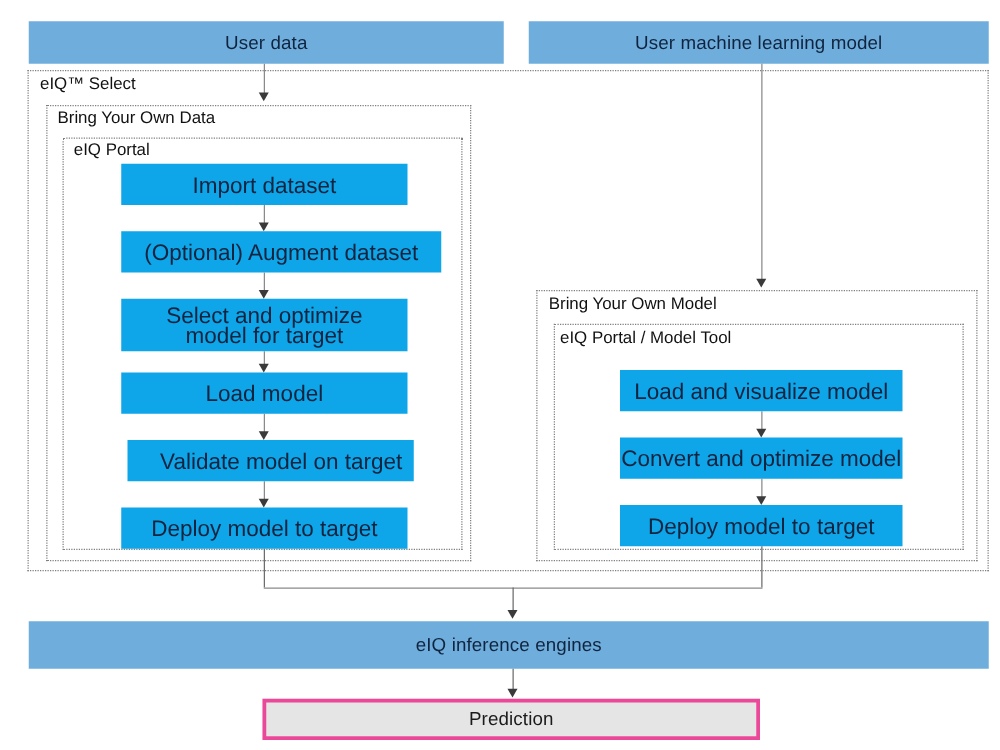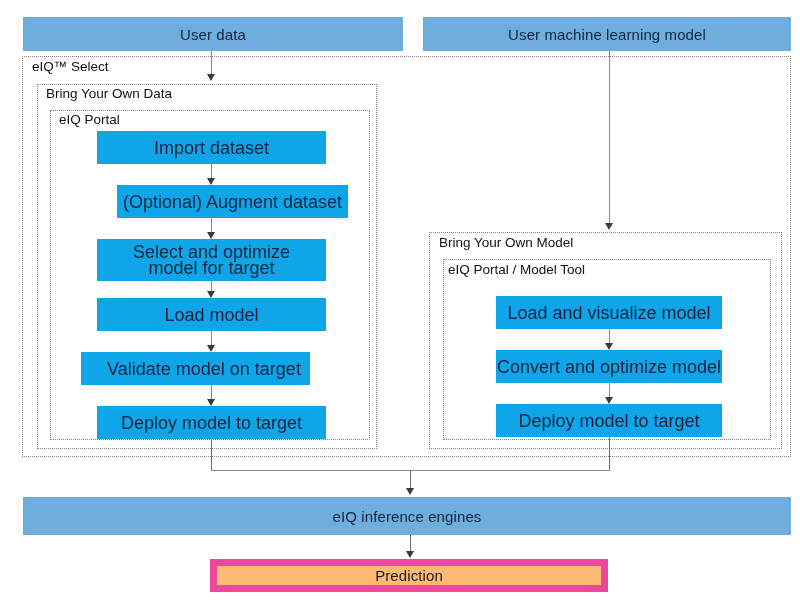--- a/index.html
+++ b/index.html
@@ -14,21 +14,21 @@
 
   
   .bar{
     position:absolute;
     background:#6FAEDC;
     display:flex;align-items:center;justify-content:center;
     font-size:15px;color:#11243f;
     letter-spacing:.1px;
     box-sizing:border-box;
   }
-  .bar.gray{background:#fdba74;color:#1b1b1b;border:7px solid #ec4899;}
+  .bar.gray{background:#e5e5e5;color:#1b1b1b;border:3px solid #ec4899;}
 
   
   .group{
     position:absolute;
     border:1.5px dotted #808080;
     box-sizing:border-box;
     background:transparent;
   }
   .group-label{
     position:absolute;
@@ -88,40 +88,40 @@
 
   <div class="vline" style="left:211px;top:51px;height:25px;"></div>
   <div class="arrowhead" style="left:206.5px;top:74px;"></div>
 
   <div class="step" style="left:97px;top:131px;width:229px;height:33px;">
     <span>Import dataset</span>
   </div>
   <div class="vline" style="left:211px;top:164px;height:16px;"></div>
   <div class="arrowhead" style="left:206.5px;top:178px;"></div>
 
-  <div class="step" style="left:97px;top:185px;width:231px;height:33px;margin-left:20px;">
+  <div class="step" style="left:97px;top:185px;width:256px;height:33px;">
     <span>(Optional) Augment dataset</span>
   </div>
   <div class="vline" style="left:211px;top:218px;height:16px;"></div>
   <div class="arrowhead" style="left:206.5px;top:232px;"></div>
 
   <div class="step" style="left:97px;top:239px;width:229px;height:42px;flex-direction:column;">
     <span>Select and optimize</span>
     <span>model for target</span>
   </div>
   <div class="vline" style="left:211px;top:281px;height:12px;"></div>
   <div class="arrowhead" style="left:206.5px;top:291px;"></div>
 
   <div class="step" style="left:97px;top:298px;width:229px;height:33px;">
     <span>Load model</span>
   </div>
   <div class="vline" style="left:211px;top:331px;height:16px;"></div>
   <div class="arrowhead" style="left:206.5px;top:345px;"></div>
 
-  <div class="step" style="left:81px;top:352px;width:229px;height:33px;padding-left:17px;">
+  <div class="step" style="left:102px;top:352px;width:229px;height:33px;padding-left:17px;">
     <span>Validate model on target</span>
   </div>
   <div class="vline" style="left:211px;top:385px;height:16px;"></div>
   <div class="arrowhead" style="left:206.5px;top:399px;"></div>
 
   <div class="step" style="left:97px;top:406px;width:229px;height:33px;">
     <span>Deploy model to target</span>
   </div>
 
   <div class="group" style="left:429px;top:232px;width:353px;height:217px;"></div>

